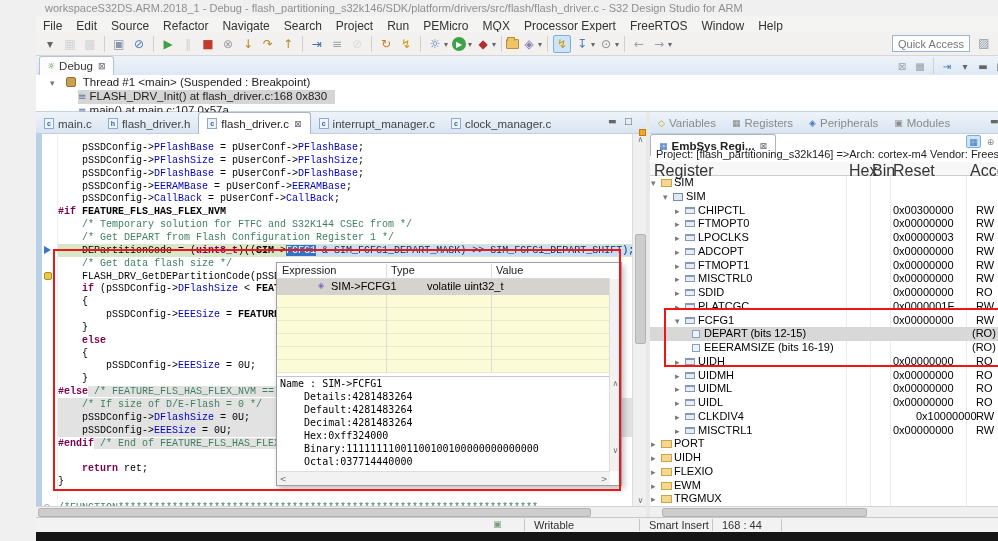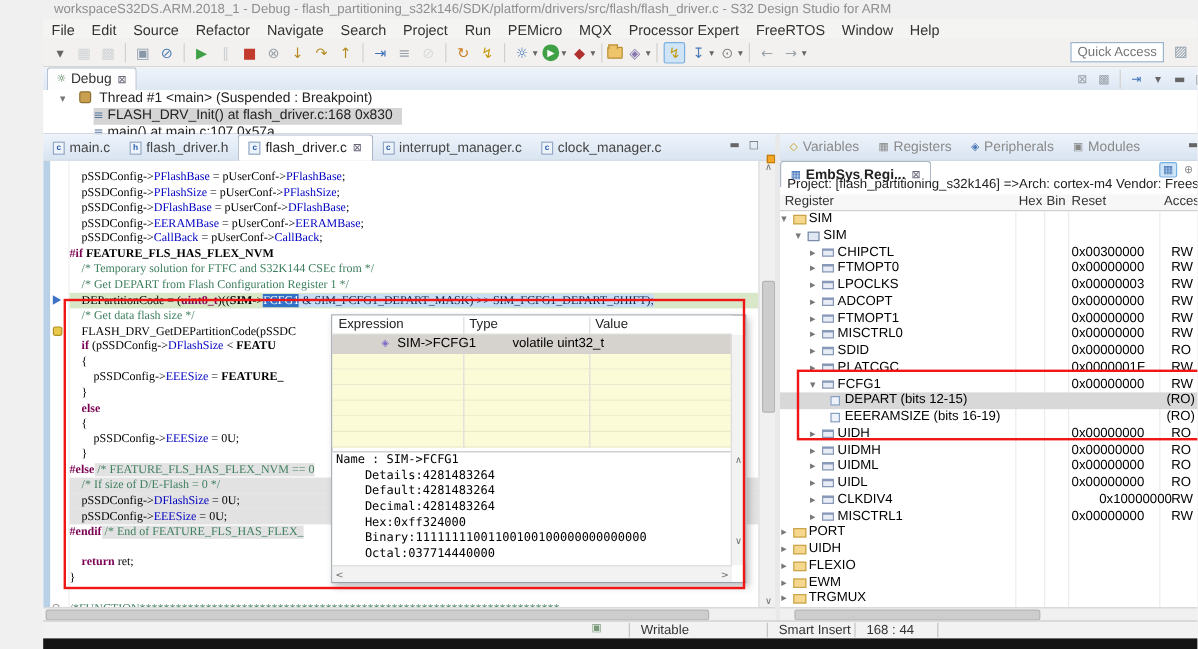--- a/index.html
+++ b/index.html
@@ -49,21 +49,21 @@
   .tree-arrow { font-family:"DejaVu Sans",sans-serif; font-size:9px; color:#777; }
   .frame-sel { background:#d5d5d5; }
   .stack-glyph { font-family:"DejaVu Sans",sans-serif; color:#5878a0; font-size:10px; }
 
   
   .editor-group { left:0; top:112px; width:612px; height:406px; background:#fff; }
   .editor-tabs { position:absolute; left:0; top:0; width:100%; height:22px; }
   .code-area { position:absolute; left:0; top:22px; width:596px; height:372px; background:#fff; overflow:hidden; }
   .range-bar { position:absolute; left:0; top:0; width:6px; height:100%; background:#b9d1e6; }
   .gutter { position:absolute; left:6px; top:0; width:16px; height:100%; background:#fff; border-right:1px solid #eee; }
-  .code-line { position:absolute; left:22px; height:13px; line-height:13px; font-family:Liberation Serif, serif;
+  .code-line { position:absolute; left:22px; height:13px; line-height:13px; font-family:Liberation Mono, monospace;
                font-size:10px; white-space:pre; }
   .row-bg { position:absolute; left:22px; width:574px; height:13px; }
   .bg-current { background:#d7e7c8; }
   .bg-inactive { background:#e2e2e2; }
   .tk-p { color:#000; } .tk-k { color:#7b0052; font-weight:bold;text-align:center; } .tk-f { color:#0000c0; }
   .tk-c { color:#3f7f5f; } .tk-m { color:#000; font-weight:bold; }
   .tk-sw { background:#3272c8; color:#fff; } .tk-st { background:#c9def5; color:#0a2a52; }
   .tk-cg { color:#3f7f5f; background:#e2e2e2; }
   .ip-arrow { position:absolute; left:8px; width:0; height:0; border-left:7px solid #3d72c8; border-top:4px solid transparent; border-bottom:4px solid transparent; }
   .gut-mark { position:absolute; left:8px; width:8px; height:8px; background:#e8c84a; border:1px solid #b09020; border-radius:2px; }
@@ -88,21 +88,21 @@
   .pop-details div { font-family:"DejaVu Sans Mono",monospace; font-size:10px; line-height:13px; white-space:pre; color:#000; padding-left:3px; }
   .pop-vscroll { position:absolute; right:0; top:16px; width:12px; height:192px; background:#f2f2f2; border-left:1px solid #ddd; }
   .pop-hscroll { position:absolute; left:0; top:208px; width:333px; height:14px; background:#f2f2f2; border-top:1px solid #ddd; }
 
   
   .right-panel { left:614px; top:112px; width:370px; height:406px; background:#fff; }
   .rp-toolbar { position:absolute; right:4px; top:23px; display:flex; }
   .rp-toolbar .tb-icon { width:15px; height:13px; font-size:9px; }
   .project-line { position:absolute; left:6px; top:36px; font-size:11px; color:#222; white-space:nowrap; }
   .reg-header { position:absolute; left:0; top:50px; width:354px; height:14px; background:#f7f7f7; border-bottom:1px solid #d0d0d0; }
-  .reg-header span { position:absolute; top:0; font-size:11px; color:#333; }
+  .reg-header span { position:absolute; top:0; font-size:16px; color:#333; }
   .reg-rows { position:absolute; left:0; top:64px; width:354px; height:330px; overflow:hidden; }
   .reg-row { position:absolute; left:0; width:354px; height:14px; font-size:11px; color:#000; }
   .reg-row.sel { background:#d8d8d8; }
   .reg-cell { position:absolute; top:0; white-space:nowrap; }
   .colline { position:absolute; top:0; width:1px; height:100%; background:#ececec; }
   .tree-icon { position:absolute; top:3px; }
   .icon-folder { width:11px; height:8px; background:#f5d78e; border:1px solid #c9a44a; }
   .icon-device { width:10px; height:8px; background:#dfe7f2; border:1px solid #7a8aa8; }
   .icon-reg { width:10px; height:7px; background:#e8edf5; border:1px solid #8898b8; border-top:2px solid #8898b8; }
   .icon-field { width:8px; height:8px; background:#eef2fa; border:1px solid #88a0c0; }

